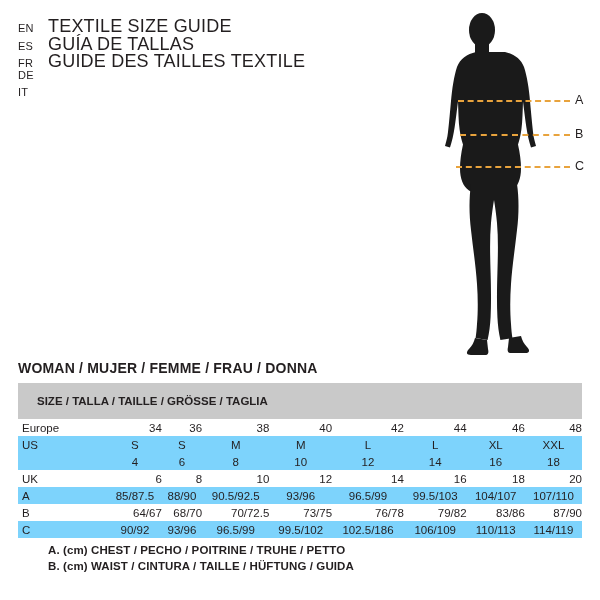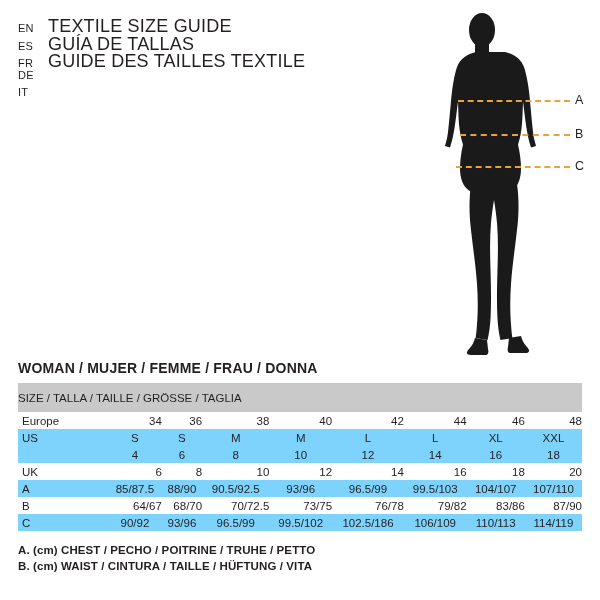--- a/index.html
+++ b/index.html
@@ -87,42 +87,43 @@
     vertical-align: middle;
     white-space: nowrap;
   }
   table.size-table td.rowhead {
     text-align: left;
     padding-left: 4px;
     width: 86px;
   }
   tr.header-row td {
     background: #c9c9c9;
-    font-weight: normal;
+    font-weight: bold;
     text-align: left;
-    padding-left: 0;
+    padding-left: 19px;
     font-size: 11.5px;
-    height: 29px;
+    height: 36px;
   }
   tr.shade td { background: #7dd3fc; }
   tr.plain td { background: #ffffff; text-align: right; }
 
   
   .legend {
     position: absolute;
     left: 18px;
     top: 543px;
     width: 560px;
   }
   .legend div {
     font-size: 11.5px;
     font-weight: bold;
     letter-spacing: 0.1px;
     height: 15.5px;
     line-height: 15.5px;
+    margin-left: 30px;
   }
 </style>
 </head>
 <body>
 
 <div class="lang-block">
   <div class="lang-row">
     <span class="lang-code">EN</span>
     <span class="lang-title">TEXTILE SIZE GUIDE</span>
   </div>
@@ -295,14 +296,14 @@
       <td>102.5/186</td>
       <td>106/109</td>
       <td>110/113</td>
       <td>114/119</td>
     </tr>
   </tbody>
 </table>
 
 <div class="legend">
   <div>A. (cm) CHEST / PECHO / POITRINE / TRUHE / PETTO</div>
-  <div>B. (cm) WAIST / CINTURA / TAILLE / HÜFTUNG / VITA</div>
+  <div>B. (cm) WAIST / CINTURA / TAILLE / HÜFTUNG / GUIDA</div>
 </div>
 
 </body></html>

